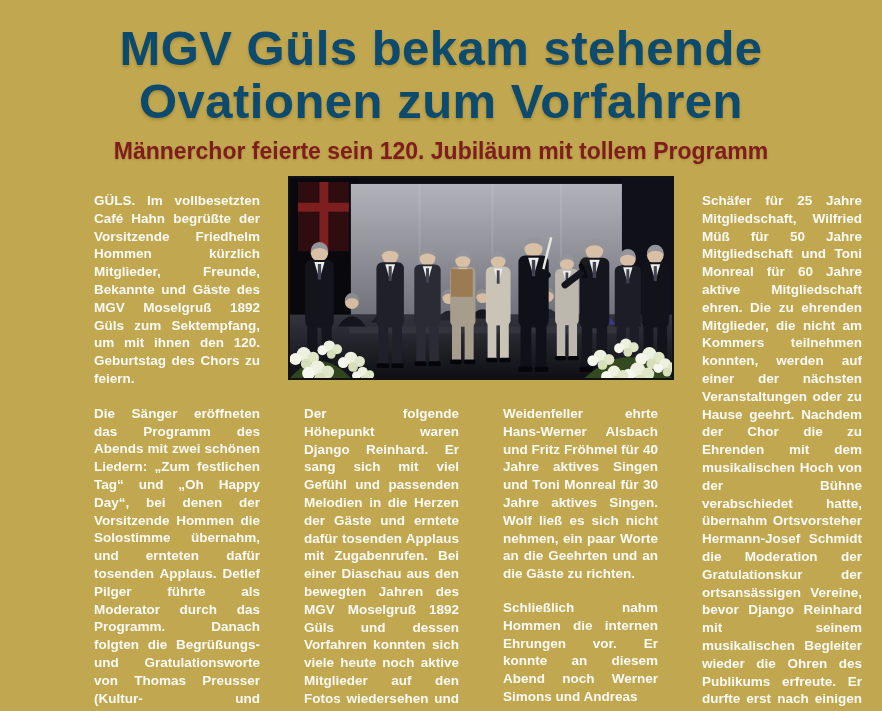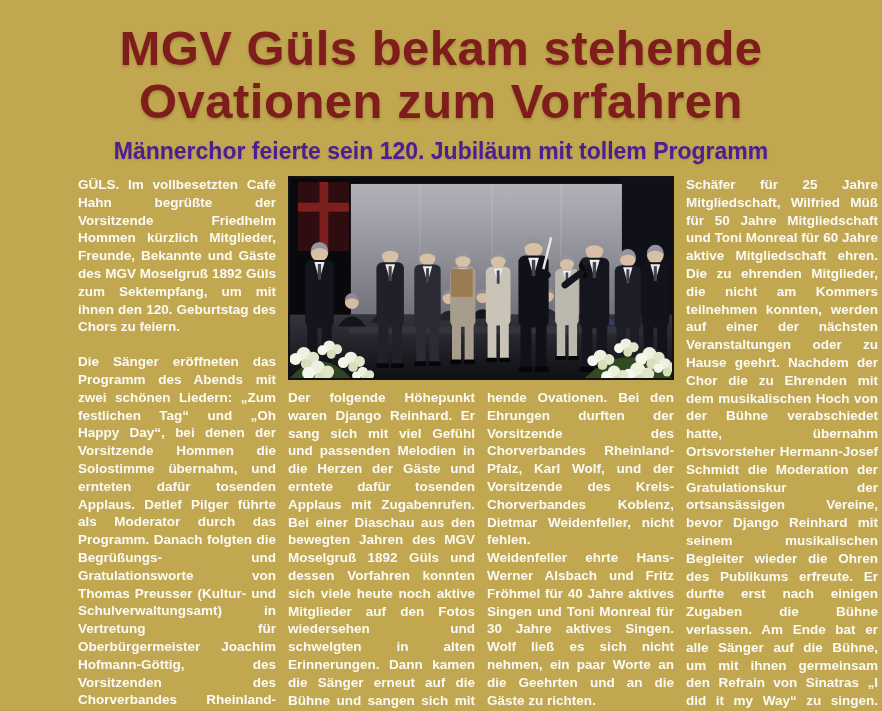--- a/index.html
+++ b/index.html
@@ -4,38 +4,38 @@
 <style>
   html,body{margin:0;padding:0;}
   body{
     width:882px;height:711px;overflow:hidden;
     background:#c1a74f;
     font-family:"Liberation Sans","DejaVu Sans",sans-serif;
   }
   .page{position:relative;width:882px;height:711px;overflow:hidden;}
   .header{text-align:center;padding-top:22px;}
   .headline{
-    margin:0;color:#7f1d1d;font-weight:bold;
+    margin:0;color:#0c4a6e;font-weight:bold;
     font-size:49px;line-height:53px;letter-spacing:.5px;
     text-shadow:0 2px 3px rgba(90,70,10,.30);
   }
   .subheadline{
-    margin:10px 0 0;color:#4c1d95;font-weight:bold;
+    margin:10px 0 0;color:#7f1d1d;font-weight:bold;
     font-size:23px;line-height:26px;
     text-shadow:0 1px 2px rgba(90,70,10,.25);
   }
   .columns{
     display:flex;align-items:flex-start;
     padding:12px 6px 0 78px;gap:12px;
   }
   .col-left{width:198px;flex:0 0 198px;}
   .col-center{width:386px;flex:0 0 386px;}
   .col-right{width:192px;flex:0 0 192px;}
   .body-text{
-    margin:0;color:#fbfaf4;font-weight:bold;
+    margin:16px;color:#fbfaf4;font-weight:bold;
     font-size:13.5px;line-height:17.8px;
     text-align:justify;hyphens:auto;-webkit-hyphens:auto;
   }
   .para-gap{margin-bottom:17px;}
   .photo-frame{
     border:2px solid #121212;background:#0b0b11;
     width:382px;height:200px;margin-bottom:9px;
   }
   .photo-frame svg{display:block;width:100%;height:100%;}
   .sub-cols{display:flex;gap:12px;}
@@ -164,21 +164,20 @@
             <use href="#flower" transform="translate(330,196) scale(1.1)"></use>
           </g>
         </svg>
       </div>
 
       <div class="sub-cols">
         <div class="sub-col">
           <p class="body-text">Der folgende Höhepunkt waren Django Reinhard. Er sang sich mit viel Gefühl und passenden Melodien in die Herzen der Gäste und erntete dafür tosenden Applaus mit Zugabenrufen. Bei einer Diaschau aus den bewegten Jahren des MGV Moselgruß 1892 Güls und dessen Vorfahren konnten sich viele heute noch aktive Mitglieder auf den Fotos wiedersehen und schwelgten in alten Erinnerungen. Dann kamen die Sänger erneut auf die Bühne und sangen sich mit den Liedern „Sun of Jamaika“; „Chianti“ und dem Gülser Lied in die Herzen aller Zuhörer und erhielten ste-</p>
         </div>
         <div class="sub-col">
-          <p class="body-text">hende Ovationen. Bei den Ehrungen durften der Vorsitzende des Chorverbandes Rheinland-Pfalz, Karl Wolf, und der Vorsitzende des Kreis-Chorverbandes Koblenz, Dietmar Weidenfeller, nicht fehlen.</p>
           <p class="body-text">Weidenfeller ehrte Hans-Werner Alsbach und Fritz Fröhmel für 40 Jahre aktives Singen und Toni Monreal für 30 Jahre aktives Singen. Wolf ließ es sich nicht nehmen, ein paar Worte an die Geehrten und an die Gäste zu richten.</p>
           <p class="body-text">Schließlich nahm Hommen die internen Ehrungen vor. Er konnte an diesem Abend noch Werner Simons und Andreas</p>
         </div>
       </div>
     </div>
 
     <div class="col-right">
       <p class="body-text">Schäfer für 25 Jahre Mitgliedschaft, Wilfried Müß für 50 Jahre Mitgliedschaft und Toni Monreal für 60 Jahre aktive Mitgliedschaft ehren. Die zu ehrenden Mitglieder, die nicht am Kommers teilnehmen konnten, werden auf einer der nächsten Veranstaltungen oder zu Hause geehrt. Nachdem der Chor die zu Ehrenden mit dem musikalischen Hoch von der Bühne verabschiedet hatte, übernahm Ortsvorsteher Hermann-Josef Schmidt die Moderation der Gratulationskur der ortsansässigen Vereine, bevor Django Reinhard mit seinem musikalischen Begleiter wieder die Ohren des Publikums erfreute. Er durfte erst nach einigen Zugaben die Bühne verlassen. Am Ende bat er alle Sänger auf die Bühne, um mit ihnen germeinsam den Refrain von Sinatras „I did it my Way“ zu singen. Gastegeber und Gäste waren sich am Ende einig, dass es ein sehr gelungener Auftakt zum 120-jährigen Bestehen des MGV Moselgruß Güls war.</p>
 
     </div>

